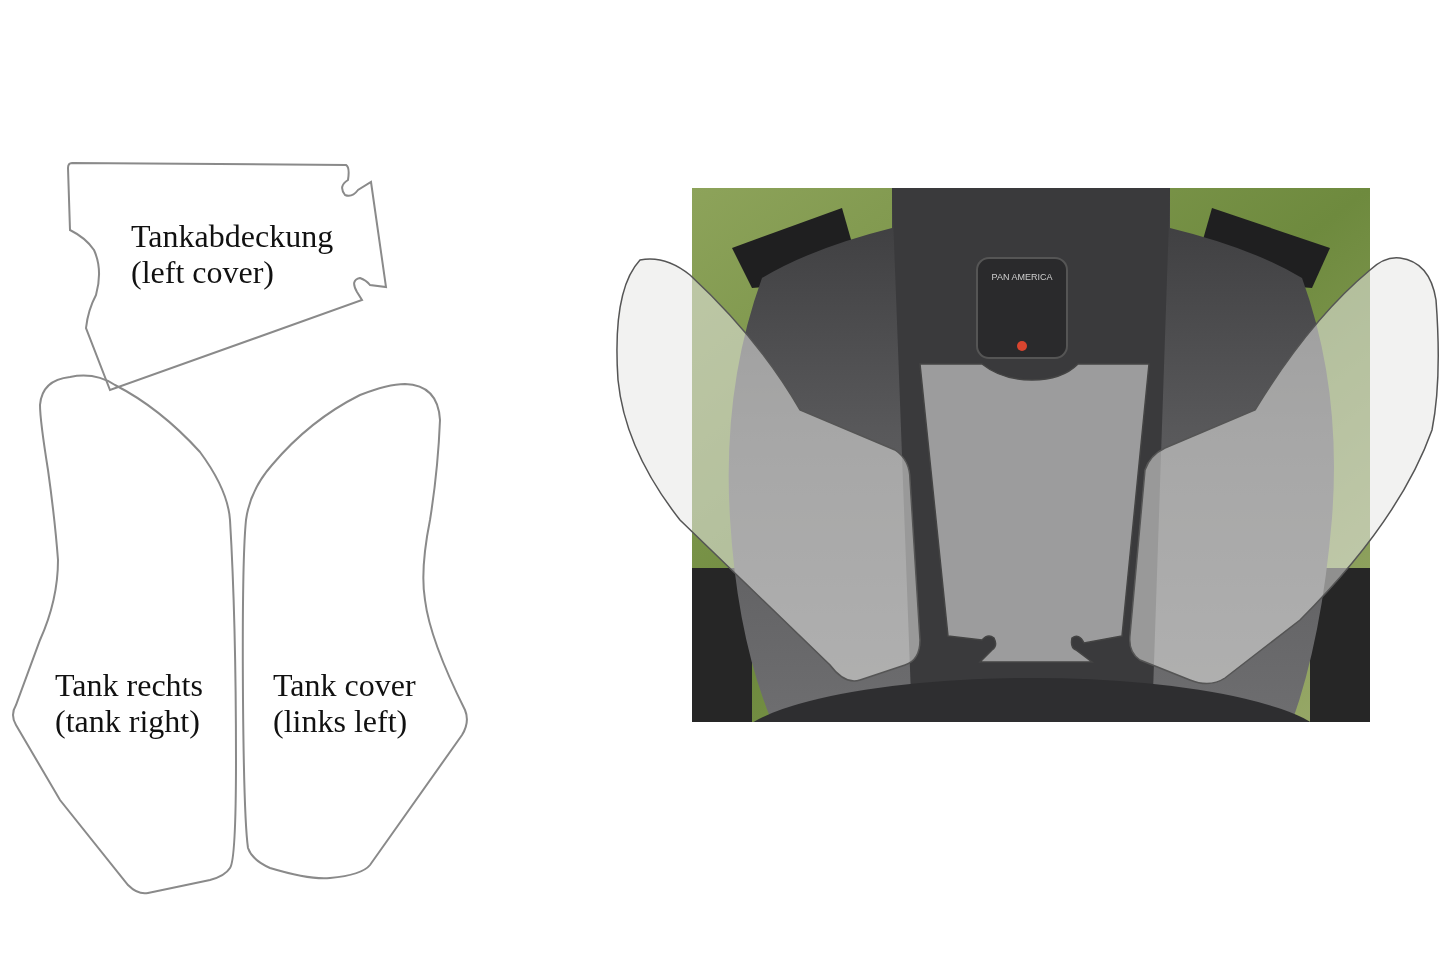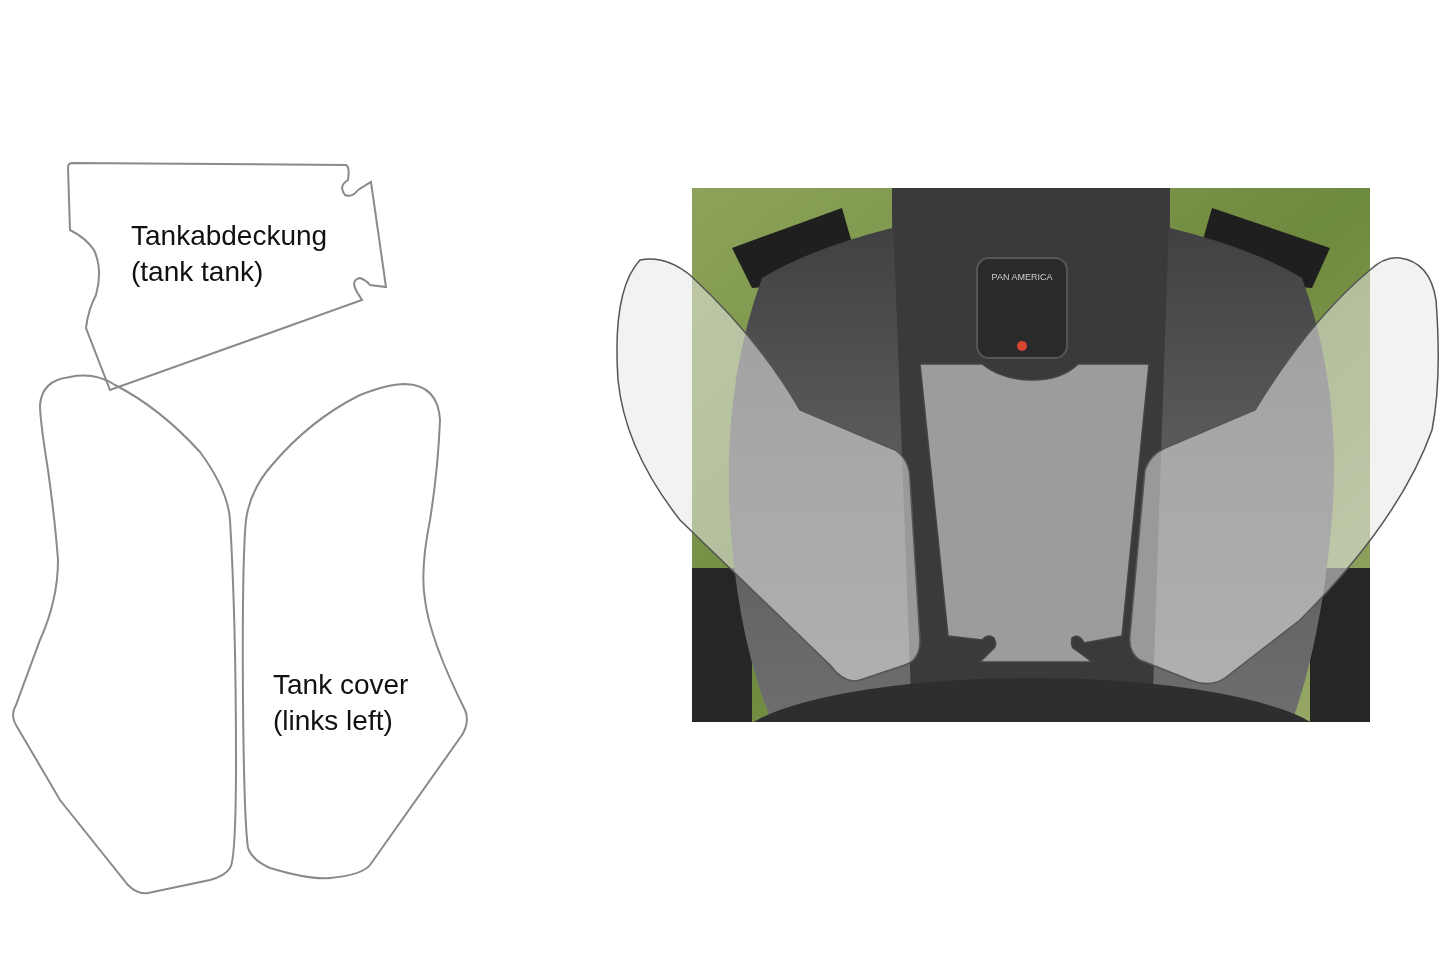--- a/index.html
+++ b/index.html
@@ -1,37 +1,41 @@
 <!DOCTYPE html>
 <html><head>
   <meta charset="utf-8">
   <style>
     html, body { margin: 0; padding: 0; background: #ffffff; }
     body { width: 1445px; height: 963px; position: relative; overflow: hidden; font-family: "Liberation Sans", sans-serif; }
     .stage { position: absolute; left: 0; top: 0; width: 1445px; height: 963px; }
-    .label { position: absolute; color: #111; font-size: 28px; line-height: 36px; font-family: Liberation Sans, sans-serif; white-space: nowrap; }
+    .label { position: absolute; color: #111; font-size: 32px; line-height: 36px; font-family: Liberation Serif, serif; white-space: nowrap; }
     .photo-wrap { position: absolute; left: 692px; top: 188px; width: 789px; height: 534px; overflow: hidden; }
   </style>
 </head>
 <body>
 
 <div class="stage">
 
   <svg class="stage" width="1445" height="963" viewBox="0 0 1445 963">
 
     <path d="M72,163 L346,165 Q350,167 348,180 Q338,186 345,195 Q352,198 358,190 L371,182 L386,287 L370,285 Q366,280 360,278 Q350,280 357,292 L362,300 L110,390 L86,328 Q88,310 96,295 Q103,270 94,250 Q86,238 70,230 L68,168 Q68,163 72,163 Z" fill="none" stroke="#8a8a8a" stroke-width="2"></path>
 
     <path d="M70,377 Q95,372 115,385 Q160,408 200,452 Q228,490 230,520 Q236,620 236,760 Q236,860 230,868 Q225,876 210,880 L148,893 Q138,895 128,885 L60,800 L16,725 Q10,715 16,705 L40,640 Q58,600 58,560 Q55,520 48,470 Q40,420 40,405 Q42,380 70,377 Z" fill="none" stroke="#8a8a8a" stroke-width="2"></path>
 
     <path d="M405,384 Q438,385 440,420 Q438,470 430,520 Q420,570 425,600 Q430,640 465,710 Q470,722 462,735 L370,865 Q362,875 330,878 Q310,880 270,868 Q252,860 248,848 Q244,820 243,700 Q242,560 246,520 Q250,490 272,465 Q310,420 360,395 Q388,384 405,384 Z" fill="none" stroke="#8a8a8a" stroke-width="2"></path>
   </svg>
 
   <div class="label" style="left:131px; top:218px;">
     <div>Tankabdeckung</div>
-    <div>(tank tank)</div>
+    <div>(left cover)</div>
+  </div>
+  <div class="label" style="left:55px; top:667px;">
+    <div>Tank rechts</div>
+    <div>(tank right)</div>
   </div>
   <div class="label" style="left:273px; top:667px;">
     <div>Tank cover</div>
     <div>(links left)</div>
   </div>
 
   <div class="photo-wrap">
     <svg width="678" height="534" viewBox="0 0 678 534">
       <defs>
         <linearGradient id="bg" x1="0" y1="0" x2="1" y2="1">

